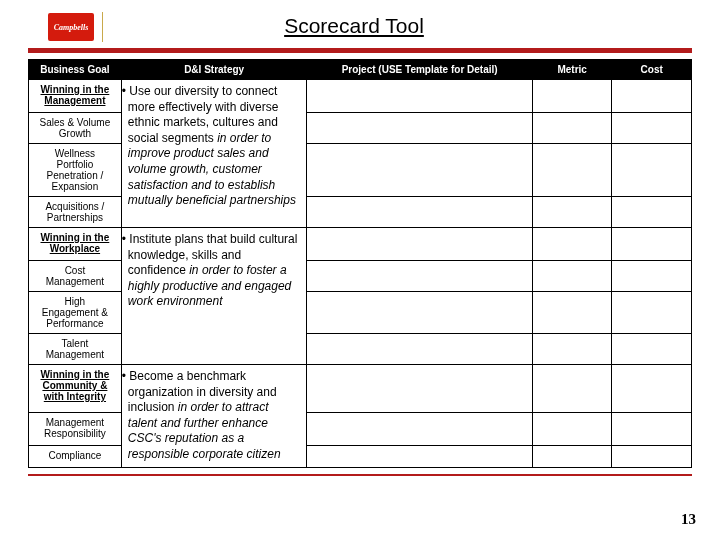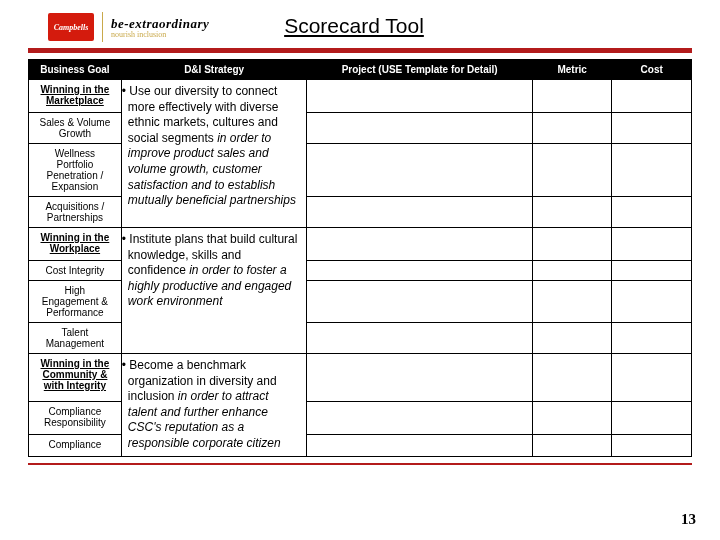--- a/index.html
+++ b/index.html
@@ -130,24 +130,20 @@
   } 
 </style>
 </head>
 <body>
 
 <div class="slide">
 
   <div class="logo-row">
     <div class="campbells">Campbells</div>
     <div class="vdiv"></div>
-    <div class="tagline">
-      <div class="t1">be-extraordinary</div>
-      <div class="t2">nourish inclusion</div>
-    </div>
   </div>
 
   <div class="title">Scorecard Tool</div>
   <div class="thick-rule"></div>
 
   <table class="scorecard">
     <colgroup>
       <col class="c-goal">
         <col class="c-strategy">
         <col class="c-project">
@@ -159,21 +155,21 @@
         <th>Business Goal</th>
         <th>D&amp;I Strategy</th>
         <th>Project (USE Template for Detail)</th>
         <th>Metric</th>
         <th>Cost</th>
       </tr>
     </thead>
     <tbody id="tbody">
         <tr>
           <td class="goal-cell">
-            <span class="goal-head">Winning in the Marketplace</span>
+            <span class="goal-head">Winning in the Management</span>
           </td>
           <td class="strategy-cell" rowspan="4">• Use our diversity to connect more effectively with diverse ethnic markets, cultures and social segments <span class="italic">in order to improve product sales and volume growth, customer satisfaction and to establish mutually beneficial partnerships</span></td>
           <td></td>
           <td></td>
           <td></td>
         </tr>
         <tr>
           <td class="goal-cell">Sales &amp; Volume Growth</td>
           <td></td>
           <td></td>
@@ -194,21 +190,21 @@
         <tr>
           <td class="goal-cell">
             <span class="goal-head">Winning in the Workplace</span>
           </td>
           <td class="strategy-cell" rowspan="4">• Institute plans that build cultural knowledge, skills and confidence <span class="italic">in order to foster a highly productive and engaged work environment</span></td>
           <td></td>
           <td></td>
           <td></td>
         </tr>
         <tr>
-          <td class="goal-cell">Cost Integrity</td>
+          <td class="goal-cell">Cost Management</td>
           <td></td>
           <td></td>
           <td></td>
         </tr>
         <tr>
           <td class="goal-cell">High Engagement &amp; Performance</td>
           <td></td>
           <td></td>
           <td></td>
         </tr>
@@ -221,21 +217,21 @@
         <tr>
           <td class="goal-cell">
             <span class="goal-head">Winning in the Community &amp; with Integrity</span>
           </td>
           <td class="strategy-cell" rowspan="3">• Become a benchmark organization in diversity and inclusion <span class="italic">in order to attract talent and further enhance CSC's reputation as a responsible corporate citizen</span></td>
           <td></td>
           <td></td>
           <td></td>
         </tr>
         <tr>
-          <td class="goal-cell">Compliance Responsibility</td>
+          <td class="goal-cell">Management Responsibility</td>
           <td></td>
           <td></td>
           <td></td>
         </tr>
         <tr>
           <td class="goal-cell">Compliance</td>
           <td></td>
           <td></td>
           <td></td>
         </tr>

